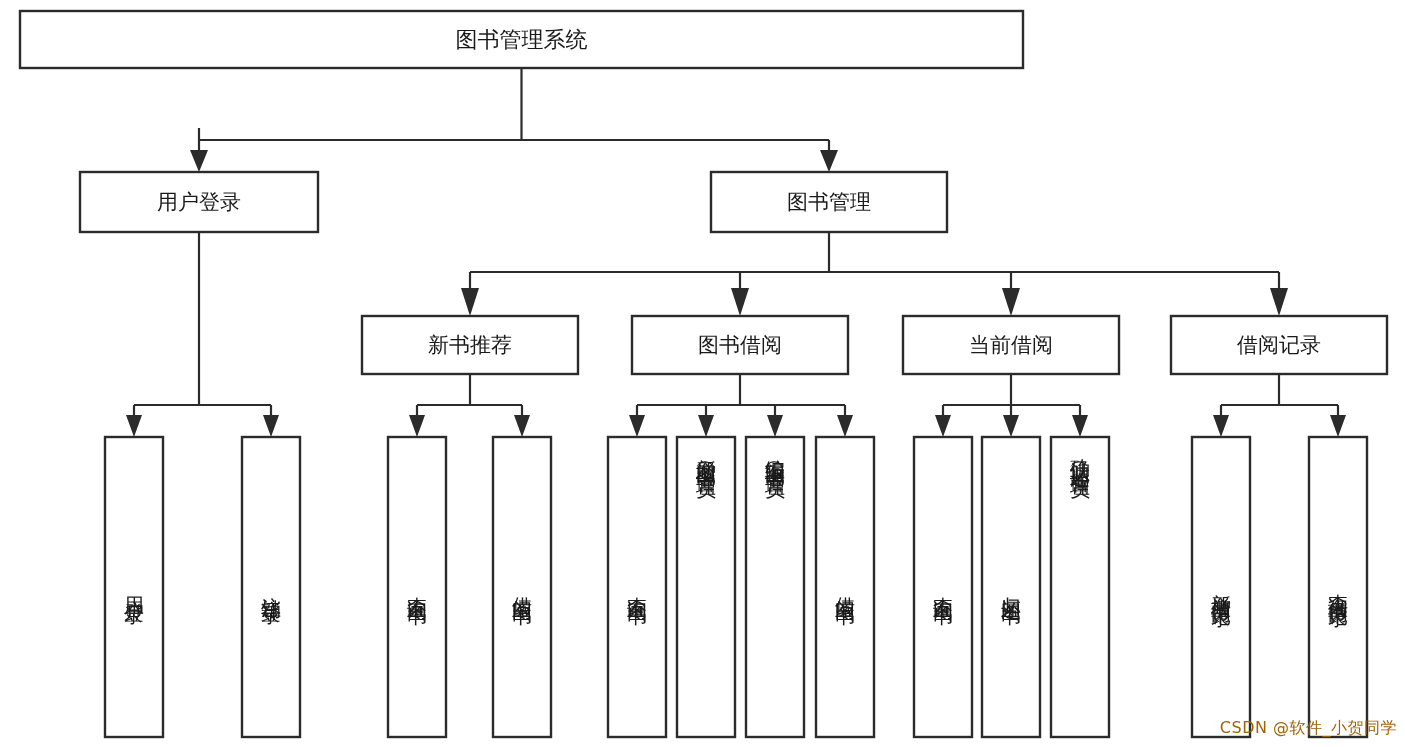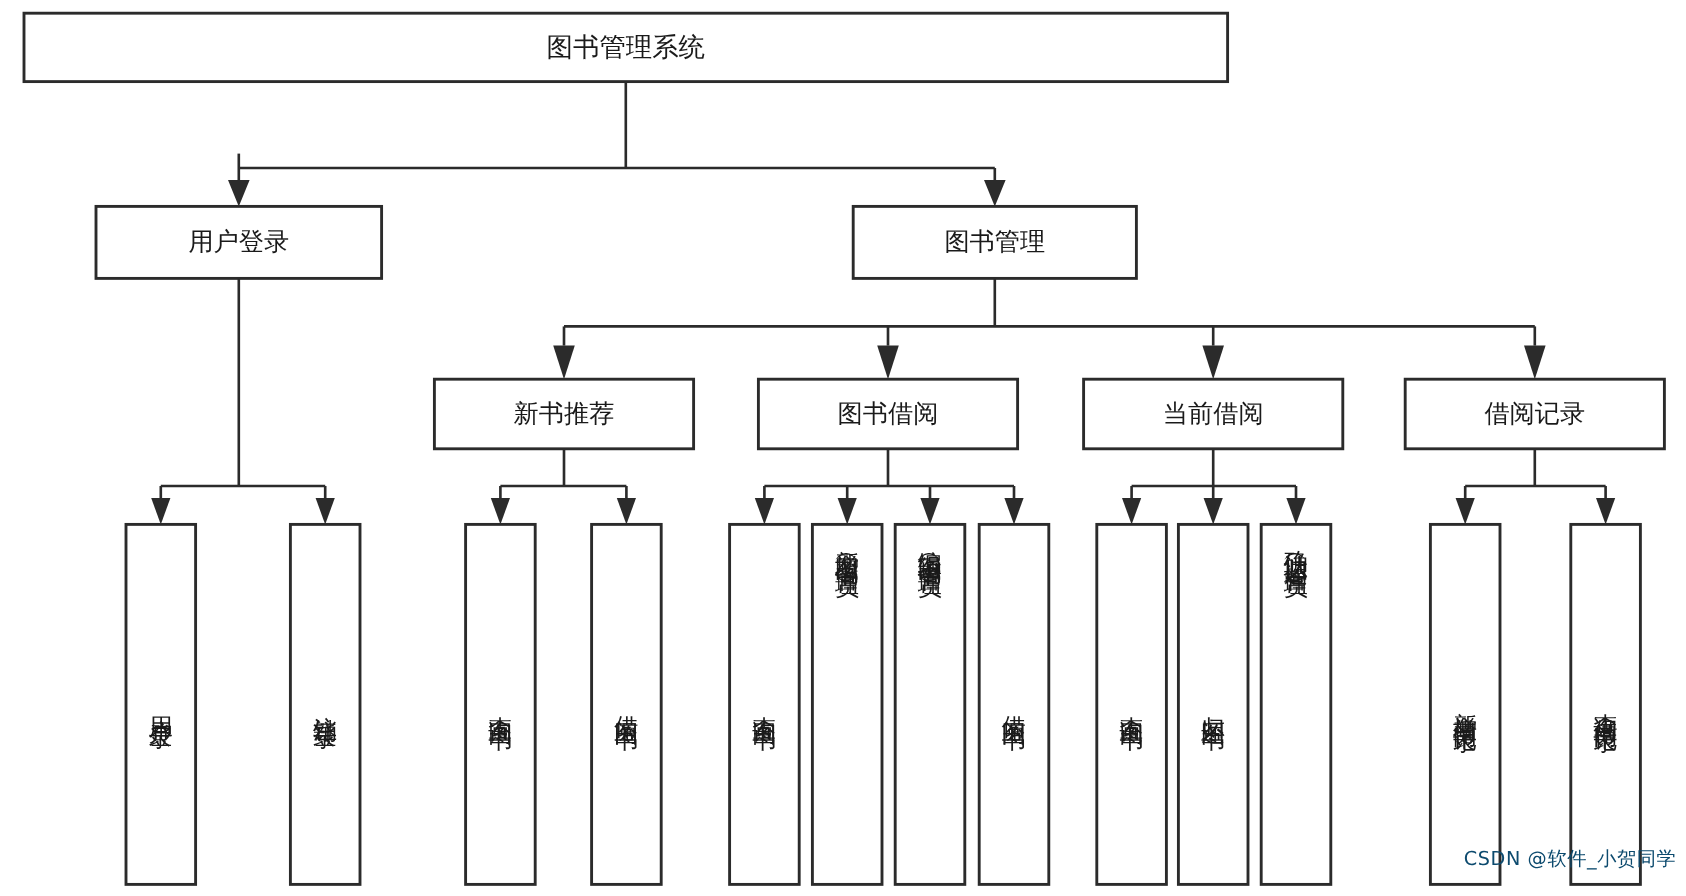--- a/index.html
+++ b/index.html
@@ -69,24 +69,24 @@
     font-size: 20px;
     line-height: 1.24;
     letter-spacing: 3px;
     color: #1a1a1a;
     white-space: nowrap;
     text-align: center;
   }
   #watermark {
     position: absolute;
     right: 8px;
-    bottom: 20px;
+    bottom: 8px;
     font-family: "DejaVu Sans", "Liberation Sans", sans-serif;
     font-size: 16px;
-    color: #0c4a6e;
+    color: #a16207;
     white-space: nowrap;
     letter-spacing: 0.5px;
   }
 </style>
 </head>
 <body>
 
 <div id="diagram-root">
 
   <svg id="flow-svg" viewBox="0 0 1405 747">

